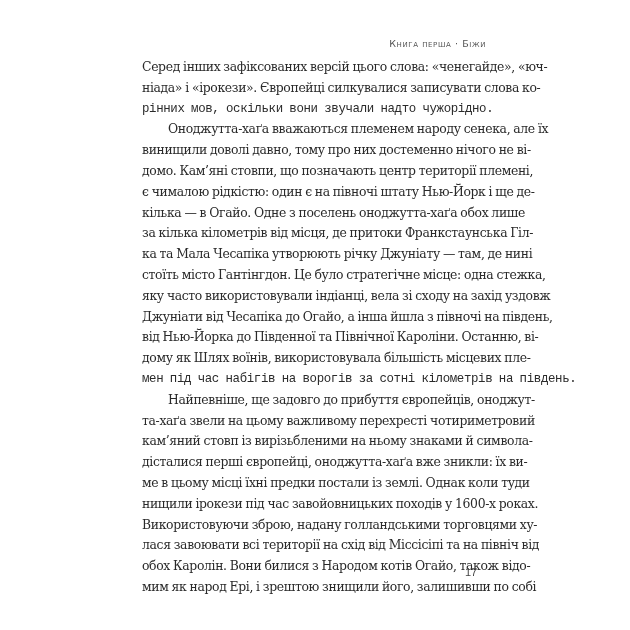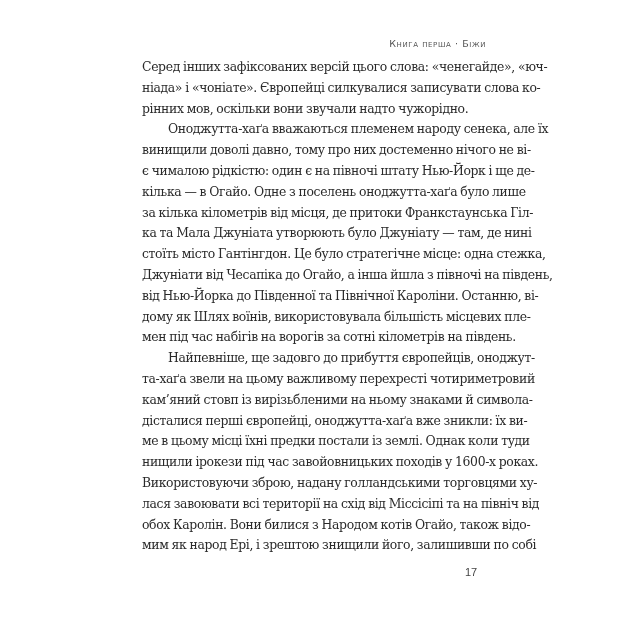--- a/index.html
+++ b/index.html
@@ -45,20 +45,21 @@
     .line {
       display: block;
       white-space: nowrap;
       text-align: justify;
       text-align-last: justify;
       height: 20.8px;
       overflow: visible;
     }
     .line.last {
       text-align-last: left;
+      font-family: Liberation Mono, monospace;
     }
     .line.indent {
       padding-left: 26px;
     }
     .folio {
       position: absolute;
       top: 566px;
       left: 465px;
       font-family: Liberation Sans, sans-serif;
       font-size: 11px;
@@ -67,31 +68,33 @@
   </style>
 </head>
 <body>
 
 <div class="page">
   <div class="running-head">Книга перша · Біжи</div>
 
   <div class="body-text" id="body-text">
       <div>
         <span class="line">Серед інших зафіксованих версій цього слова: «ченегайде», «юч-</span>
-        <span class="line">ніада» і «чоніате». Європейці силкувалися записувати слова ко-</span>
+        <span class="line">ніада» і «ірокези». Європейці силкувалися записувати слова ко-</span>
         <span class="line last">рінних мов, оскільки вони звучали надто чужорідно.</span>
       </div>
       <div>
         <span class="line indent">Оноджутта-хаґа вважаються племенем народу сенека, але їх</span>
         <span class="line">винищили доволі давно, тому про них достеменно нічого не ві-</span>
+        <span class="line">домо. Кам’яні стовпи, що позначають центр території племені,</span>
         <span class="line">є чималою рідкістю: один є на півночі штату Нью-Йорк і ще де-</span>
-        <span class="line">кілька — в Огайо. Одне з поселень оноджутта-хаґа було лише</span>
+        <span class="line">кілька — в Огайо. Одне з поселень оноджутта-хаґа обох лише</span>
         <span class="line">за кілька кілометрів від місця, де притоки Франкстаунська Гіл-</span>
-        <span class="line">ка та Мала Джуніата утворюють було Джуніату — там, де нині</span>
+        <span class="line">ка та Мала Чесапіка утворюють річку Джуніату — там, де нині</span>
         <span class="line">стоїть місто Гантінгдон. Це було стратегічне місце: одна стежка,</span>
+        <span class="line">яку часто використовували індіанці, вела зі сходу на захід уздовж</span>
         <span class="line">Джуніати від Чесапіка до Огайо, а інша йшла з півночі на південь,</span>
         <span class="line">від Нью-Йорка до Південної та Північної Кароліни. Останню, ві-</span>
         <span class="line">дому як Шлях воїнів, використовувала більшість місцевих пле-</span>
         <span class="line last">мен під час набігів на ворогів за сотні кілометрів на південь.</span>
       </div>
       <div>
         <span class="line indent">Найпевніше, ще задовго до прибуття європейців, оноджут-</span>
         <span class="line">та-хаґа звели на цьому важливому перехресті чотириметровий</span>
         <span class="line">кам’яний стовп із вирізьбленими на ньому знаками й символа-</span>
         <span class="line">дісталися перші європейці, оноджутта-хаґа вже зникли: їх ви-</span>

